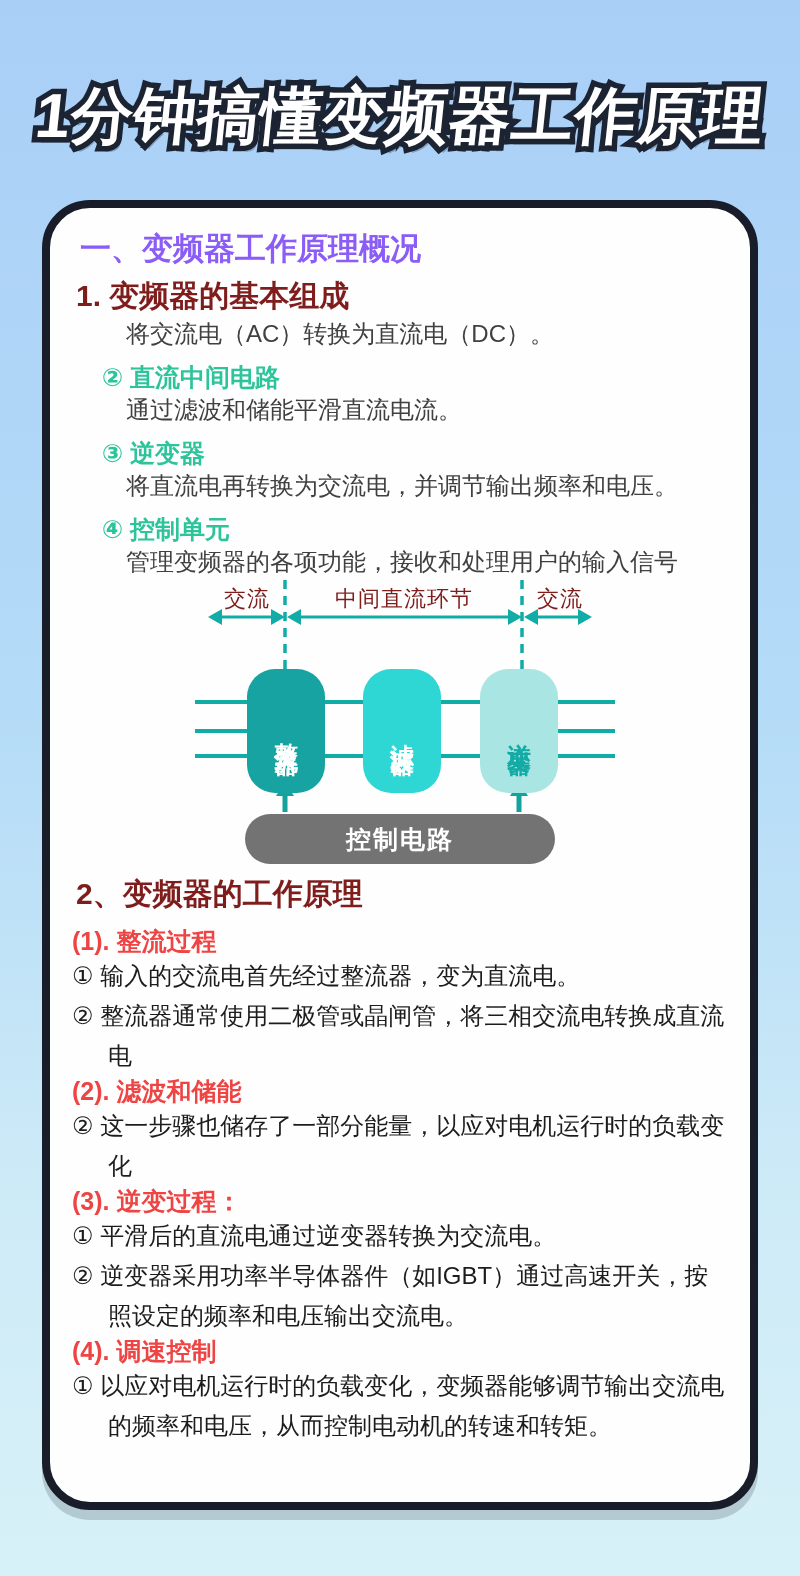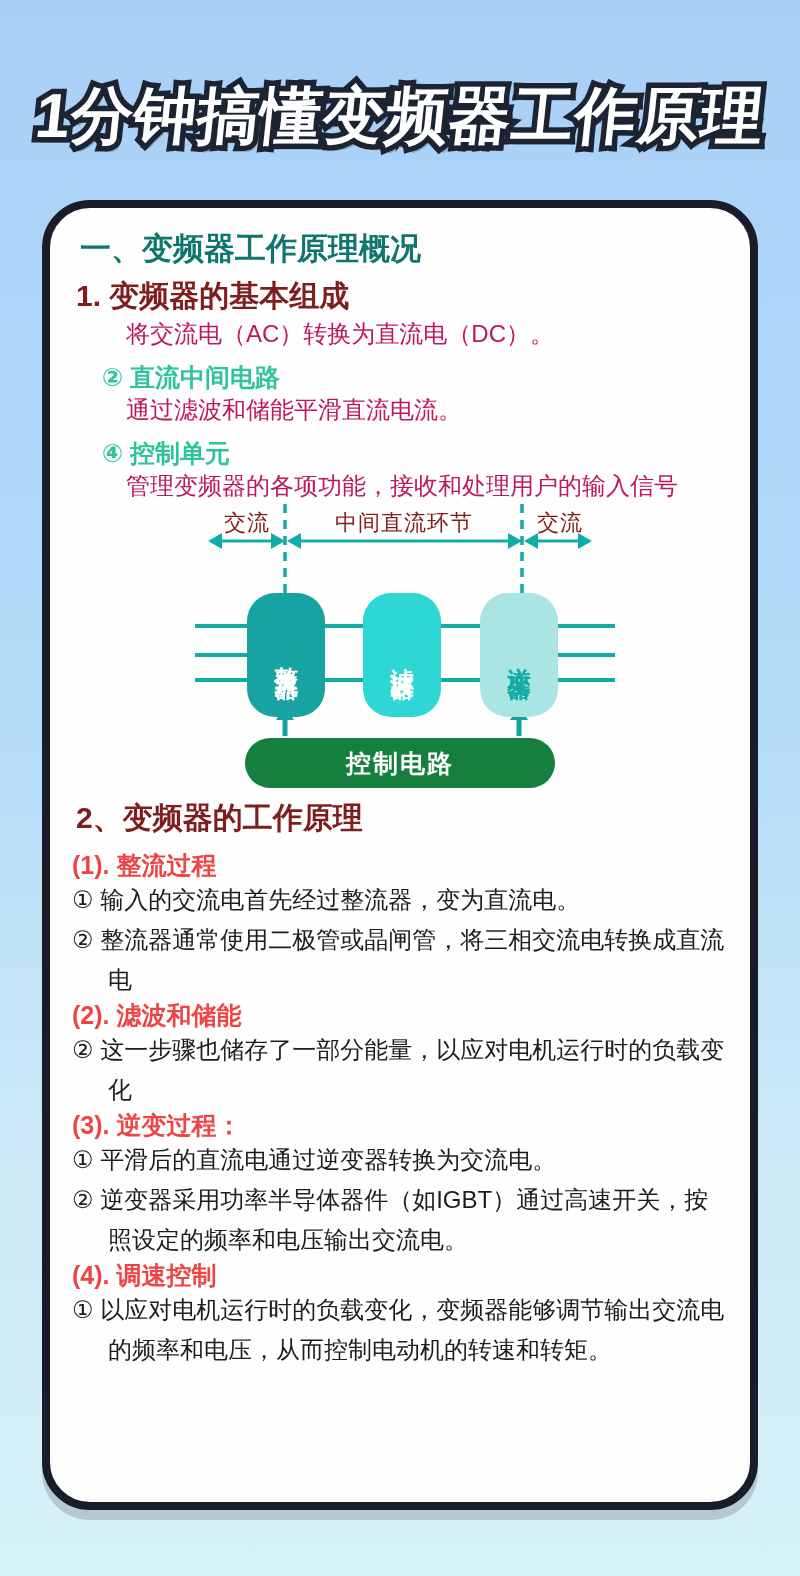--- a/index.html
+++ b/index.html
@@ -17,31 +17,31 @@
     text-shadow:4px 6px 0 rgba(28,36,51,.28);
   }
   
   .card{
     position:absolute;left:42px;top:200px;width:716px;height:1310px;
     box-sizing:border-box;background:#fefefe;border:8px solid #191d29;
     border-radius:48px;padding:14px 18px 0 22px;
     box-shadow:0 10px 0 rgba(25,29,41,.18);
   }
   .h1{
-    font-size:31px;font-weight:800;color:#0f766e;margin:6px 0 0 8px;line-height:42px;
+    font-size:31px;font-weight:800;color:#8b5cf6;margin:6px 0 0 8px;line-height:42px;
   }
   .h2{
     font-size:30px;font-weight:800;color:#7f1d1d;margin:6px 0 0 4px;line-height:40px;
   }
   .h2.second{margin:8px 0 12px 4px;}
   .comp-label{
     font-size:25px;font-weight:700;color:#2ec49b;line-height:30px;margin:12px 0 0 30px;
   }
   .comp-desc{
-    font-size:24px;color:#be185d;line-height:32px;margin:2px 0 0 54px;
+    font-size:24px;color:#404040;line-height:32px;margin:2px 0 0 54px;
   }
   
   .diagram{position:relative;width:500px;height:292px;margin:-4px auto 0;}
   .diagram svg{position:absolute;left:0;top:0;z-index:0;}
   .zone-label{
     position:absolute;top:10px;transform:translateX(-50%);z-index:1;
     font-size:22px;font-weight:400;color:#7f1d1d;white-space:nowrap;letter-spacing:1px;
   }
   .dbox{
     position:absolute;top:95px;width:78px;height:124px;border-radius:28px;z-index:1;
@@ -49,21 +49,21 @@
   }
   .dbox span{
     writing-mode:vertical-rl;text-orientation:upright;
     font-size:24px;font-weight:800;letter-spacing:5px;line-height:1;
   }
   .dbox.b1{left:95px;background:#16a3a1;}  .dbox.b1 span{color:#ffffff;}
   .dbox.b2{left:211px;background:#2ed7d4;} .dbox.b2 span{color:#ffffff;}
   .dbox.b3{left:328px;background:#a9e6e3;} .dbox.b3 span{color:#14aaa6;}
   .control-pill{
     position:absolute;left:93px;top:240px;width:310px;height:50px;border-radius:26px;
-    background:#15803d;z-index:1;display:flex;align-items:center;justify-content:center;
+    background:#737373;z-index:1;display:flex;align-items:center;justify-content:center;
     font-size:25px;font-weight:800;color:#ffffff;letter-spacing:2px;
   }
   
   .group-label{
     font-size:25px;font-weight:700;color:#ef4444;line-height:30px;margin:0;
   }
   .point{
     font-size:24px;color:#1c1c1c;line-height:40px;margin:0;
     padding-left:36px;text-indent:-36px;
   }
@@ -77,20 +77,24 @@
 
   <div class="h1">一、变频器工作原理概况</div>
   <div class="h2">1. 变频器的基本组成</div>
 
   <div>
     <div class="comp-desc">将交流电（AC）转换为直流电（DC）。</div>
   </div>
   <div>
     <div class="comp-label">② 直流中间电路</div>
     <div class="comp-desc">通过滤波和储能平滑直流电流。</div>
+  </div>
+  <div>
+    <div class="comp-label">③ 逆变器</div>
+    <div class="comp-desc">将直流电再转换为交流电，并调节输出频率和电压。</div>
   </div>
   <div>
     <div class="comp-label">④ 控制单元</div>
     <div class="comp-desc">管理变频器的各项功能，接收和处理用户的输入信号</div>
   </div>
 
   <div class="diagram">
     <svg width="500" height="292" viewBox="0 0 500 292">
       <g stroke="#12aca7" stroke-width="3" fill="#12aca7">
 

